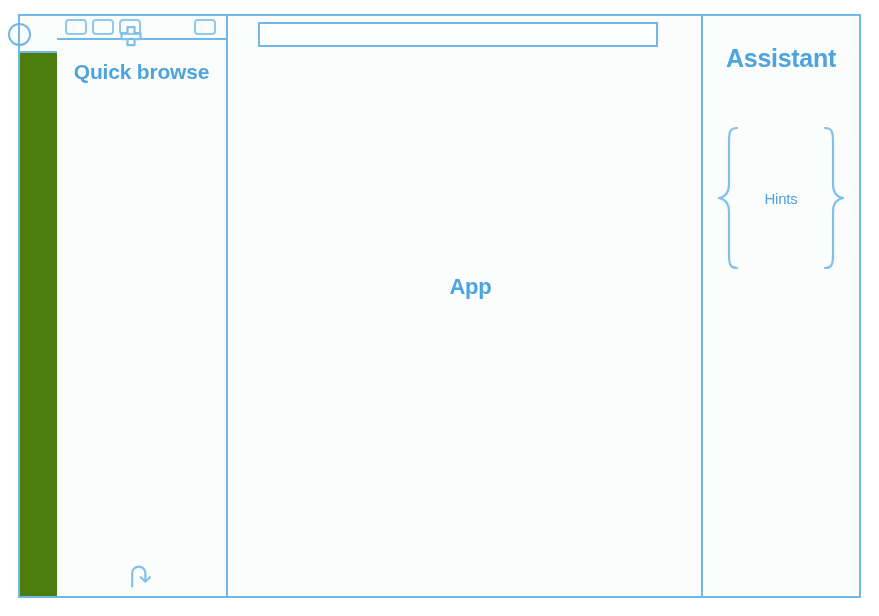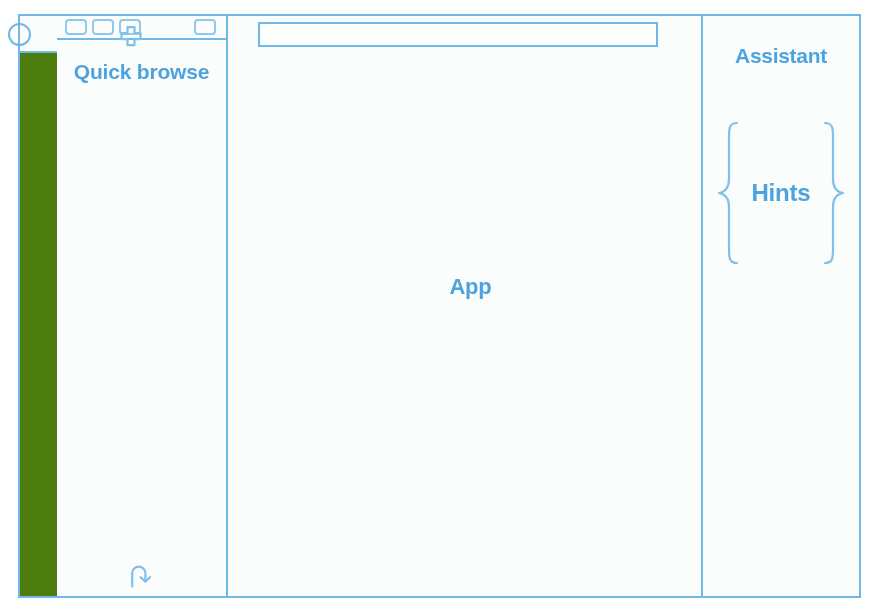--- a/index.html
+++ b/index.html
@@ -182,21 +182,21 @@
     box-sizing: border-box;
     background: #FBFCFC;
     display: flex;
     flex-direction: column;
     align-items: center;
     min-height: 0;
   }
 
   .assistant-title {
     margin-top: 28px;
-    font-size: 21px;
+    font-size: 25px;
     font-weight: bold;
     color: #4DA3DE;
     text-align: center;
     letter-spacing: -0.3px;
   }
 
   .hints-block {
     margin-top: 53px;
     position: relative;
     width: 132px;
@@ -204,22 +204,22 @@
     display: flex;
     align-items: center;
     justify-content: center;
   }
 
   .brace { position: absolute; top: 0; width: 26px; height: 144px; }
   .brace.left  { left: 1px; }
   .brace.right { right: 1px; }
 
   .hints-label {
-    font-size: 24px;
-    font-weight: bold;
+    font-size: 15px;
+    font-weight: normal;
     color: #4DA3DE;
     position: relative;
     z-index: 2;
     letter-spacing: -0.2px;
   }
 </style>
 </head>
 <body>
 
 <div id="wireframe-root">

